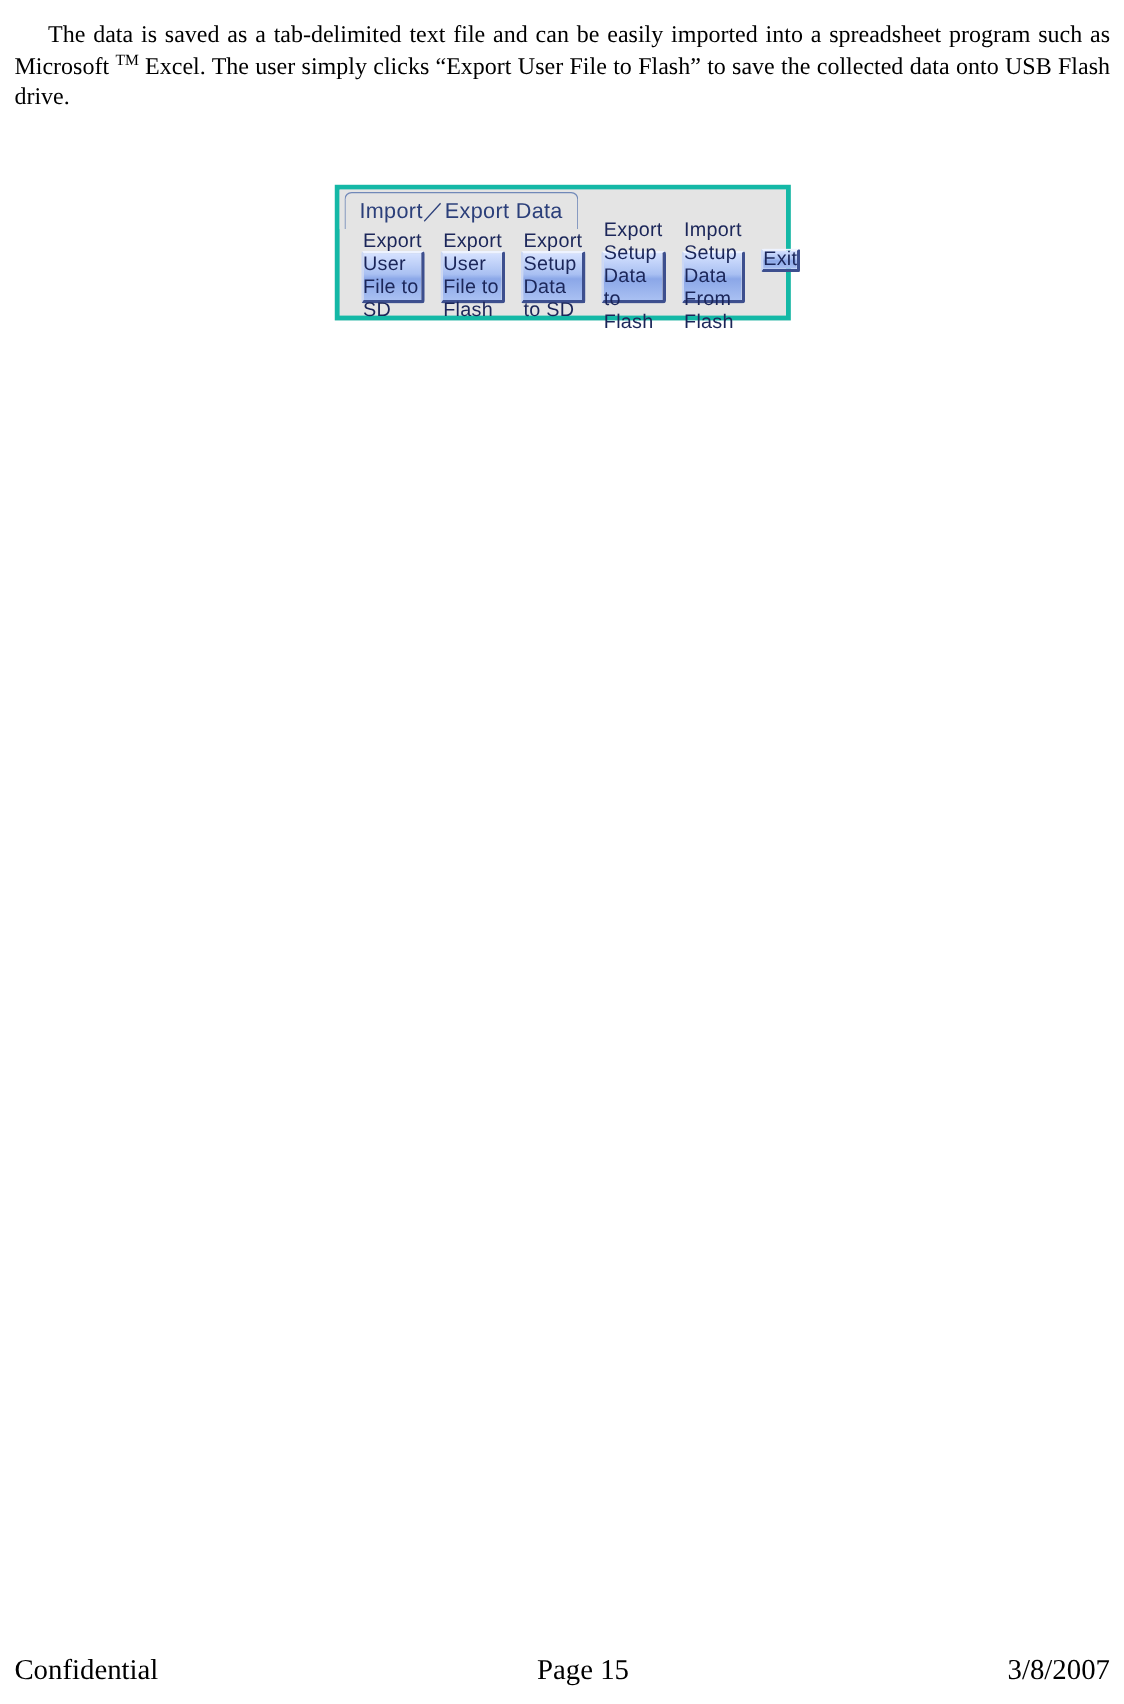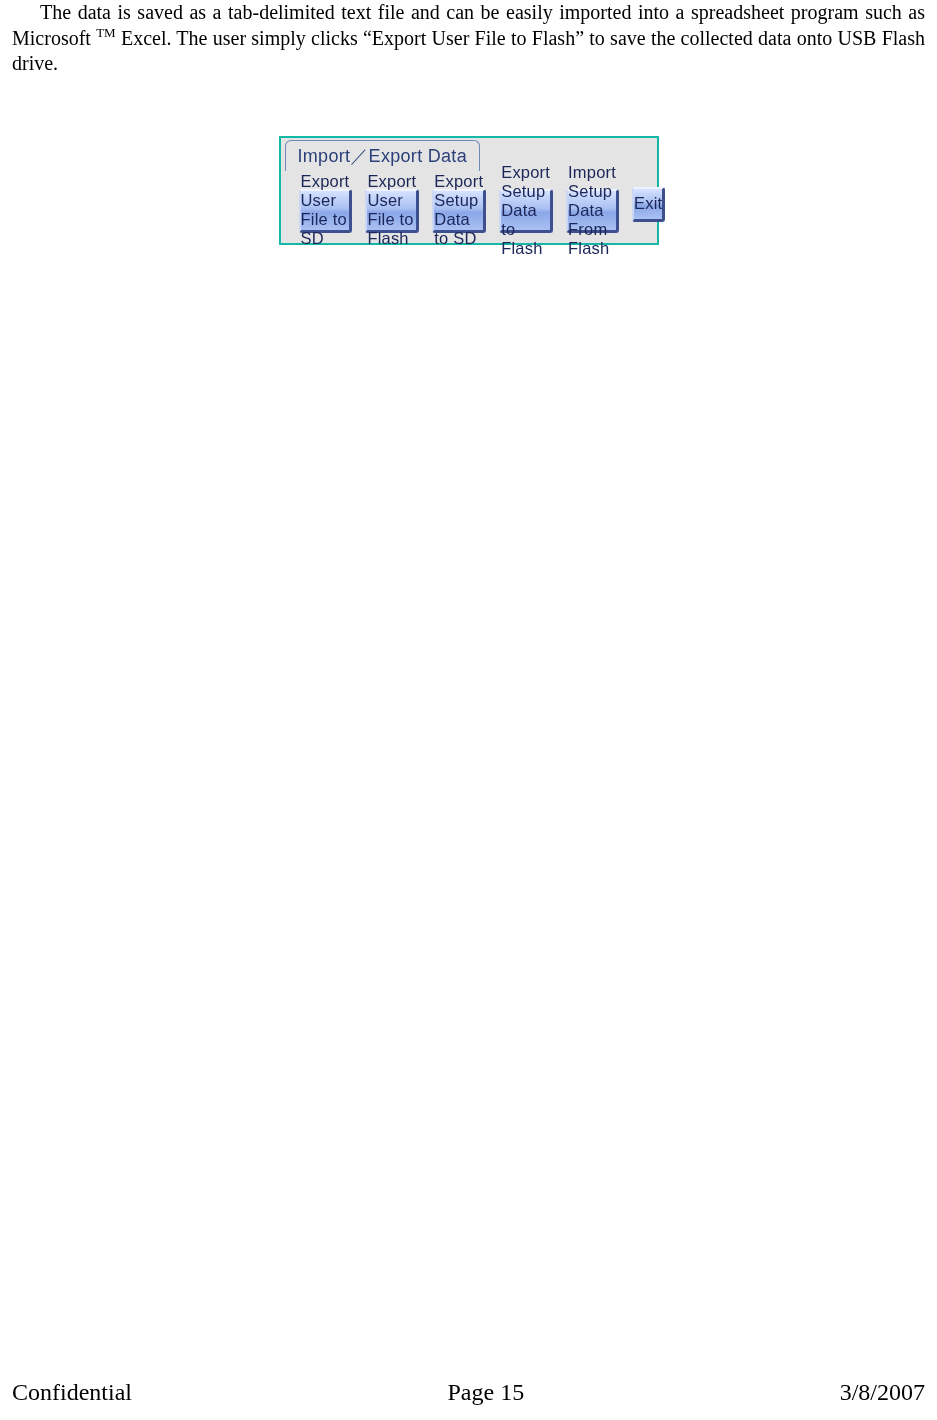--- a/index.html
+++ b/index.html
@@ -9,36 +9,36 @@
       color: #000;
       background: #fff;
       width: 937px;
       height: 1420px;
       position: relative;
       padding: 0 10px;
     }
     .body-text {
       text-align: justify;
       line-height: 1.25;
-      margin-top: 0;
+      margin-top: 17px;
       padding: 0 2px;
       text-indent: 28px;
     }
     .body-text sup {
       font-size: 0.65em;
       vertical-align: super;
     }
     .figure-wrap {
       display: flex;
       justify-content: center;
       margin-top: 60px;
     }
     .panel {
       width: 380px;
-      border: 2px solid #14b8a6;
+      border: 4px solid #14b8a6;
       background: #e4e4e4;
       padding-bottom: 6px;
     }
     .tab-row {
       display: flex;
       background: #e4e4e4;
       padding-top: 2px;
       padding-left: 4px;
     }
     .tab {
@@ -71,21 +71,21 @@
       background: linear-gradient(to bottom, #d6e2ff 0%, #a9c0f2 45%, #8ba7e8 55%, #a9c0f2 100%);
       border-top: 2px solid #eef3ff;
       border-left: 2px solid #cbd7f4;
       border-right: 3px solid #3d4f8e;
       border-bottom: 3px solid #3d4f8e;
       border-radius: 3px;
       letter-spacing: 0.2px;
       cursor: pointer;
     }
     .btn3d.small {
-      height: 35px;
+      height: 20px;
       margin-top: -2px;
     }
     .footer {
       position: absolute;
       bottom: 14px;
       left: 10px;
       right: 10px;
       display: flex;
       justify-content: space-between;
       font-size: 24px;

